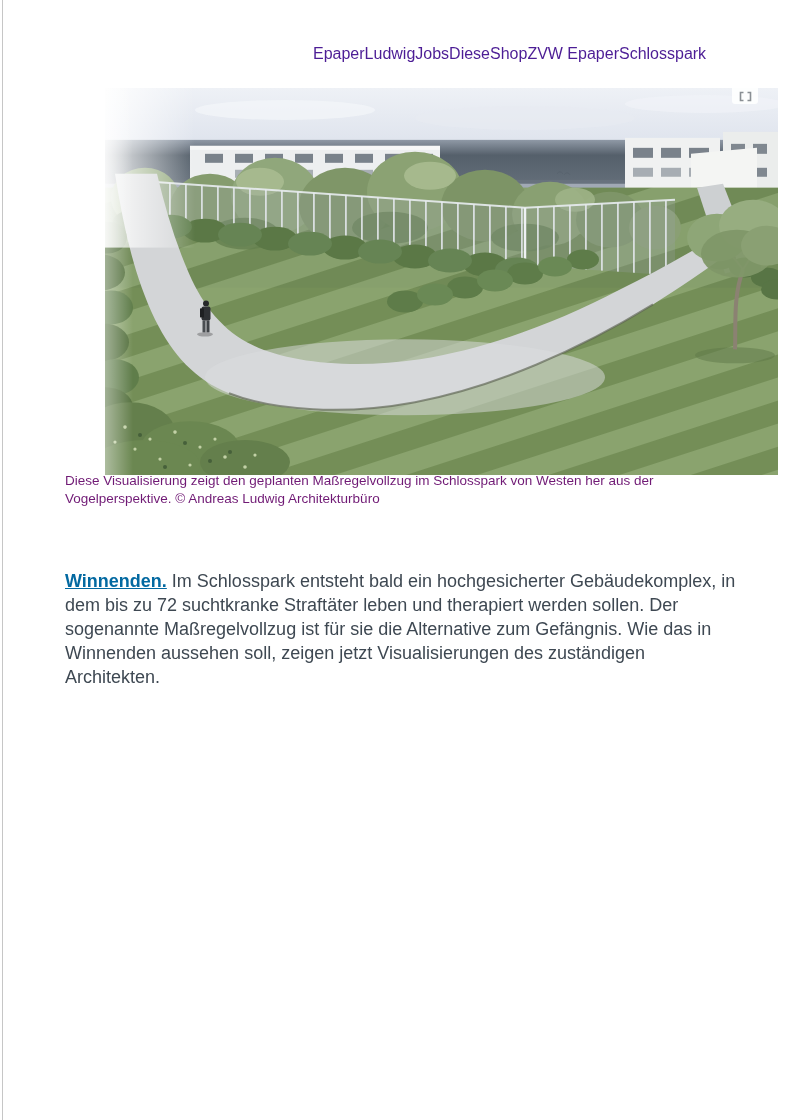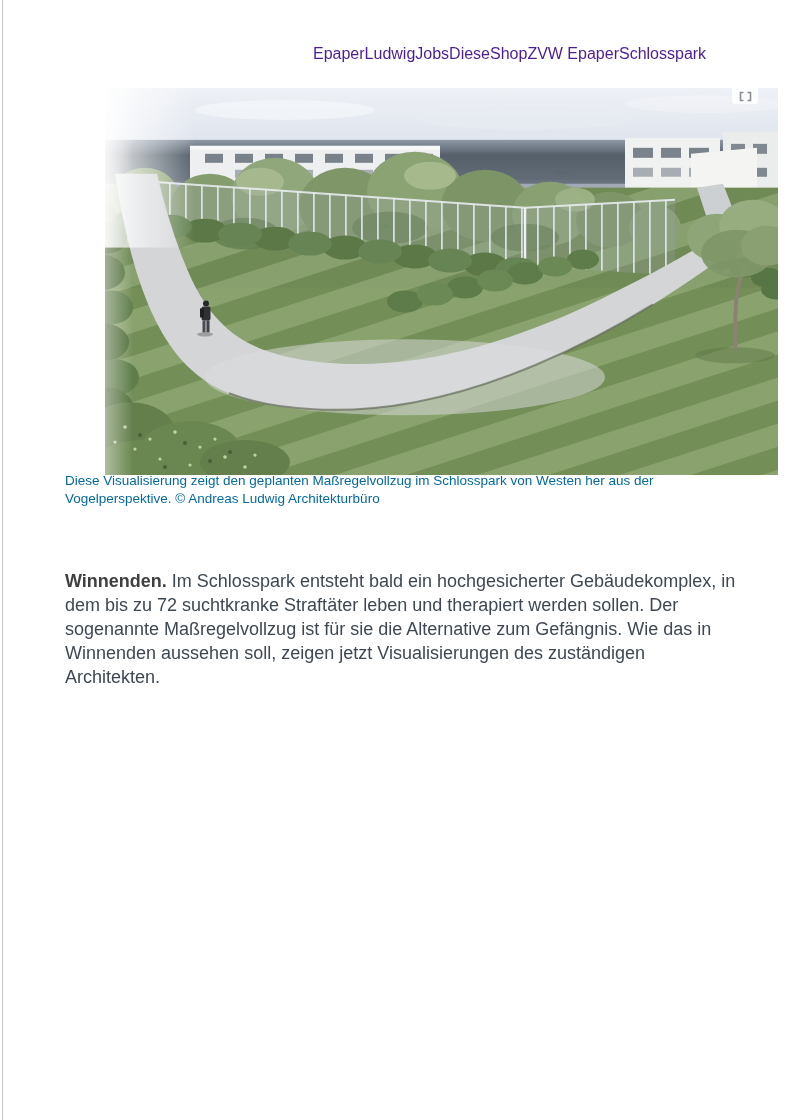--- a/index.html
+++ b/index.html
@@ -8,24 +8,24 @@
   #left-border{position:absolute;left:2px;top:0;width:1px;height:1120px;background:#c6c6c6;}
   
   #top-nav{position:absolute;left:313px;top:45px;white-space:nowrap;font-size:16px;color:#3d4752;}
   #top-nav a{color:#4c1d95;text-decoration:none;}
   
   #hero{position:absolute;left:65px;top:72px;width:673px;height:387px;overflow:hidden;cursor:pointer;}
   #hero svg{display:block;}
   #expand-btn{position:absolute;top:0;right:20px;width:26px;height:16px;background:rgba(255,255,255,.88);
               border-radius:0 0 3px 3px;display:flex;align-items:center;justify-content:center;}
   
-  #caption{position:absolute;left:65px;top:472px;width:612px;font-size:13.5px;line-height:18px;color:#0369a1;}
+  #caption{position:absolute;left:65px;top:472px;width:612px;font-size:13.5px;line-height:18px;color:#701a75;}
   
   #intro{position:absolute;left:65px;top:551px;width:676px;font-size:18px;line-height:24px;color:#3e4852;}
-  #intro strong{font-weight:bold;color:#404040;}
+  #intro strong{font-weight:bold;color:#0369a1;text-decoration:underline;}
 </style>
 </head>
 <body>
 
 <div id="page">
   <div id="left-border"></div>
 
   <nav id="top-nav">
     <a href="#">Epaper</a><a href="#">Ludwig</a><a href="#">Jobs</a><a href="#">Diese</a><a href="#">Shop</a><a href="#">ZVW Epaper</a><a href="#">Schlosspark</a>
   </nav>

